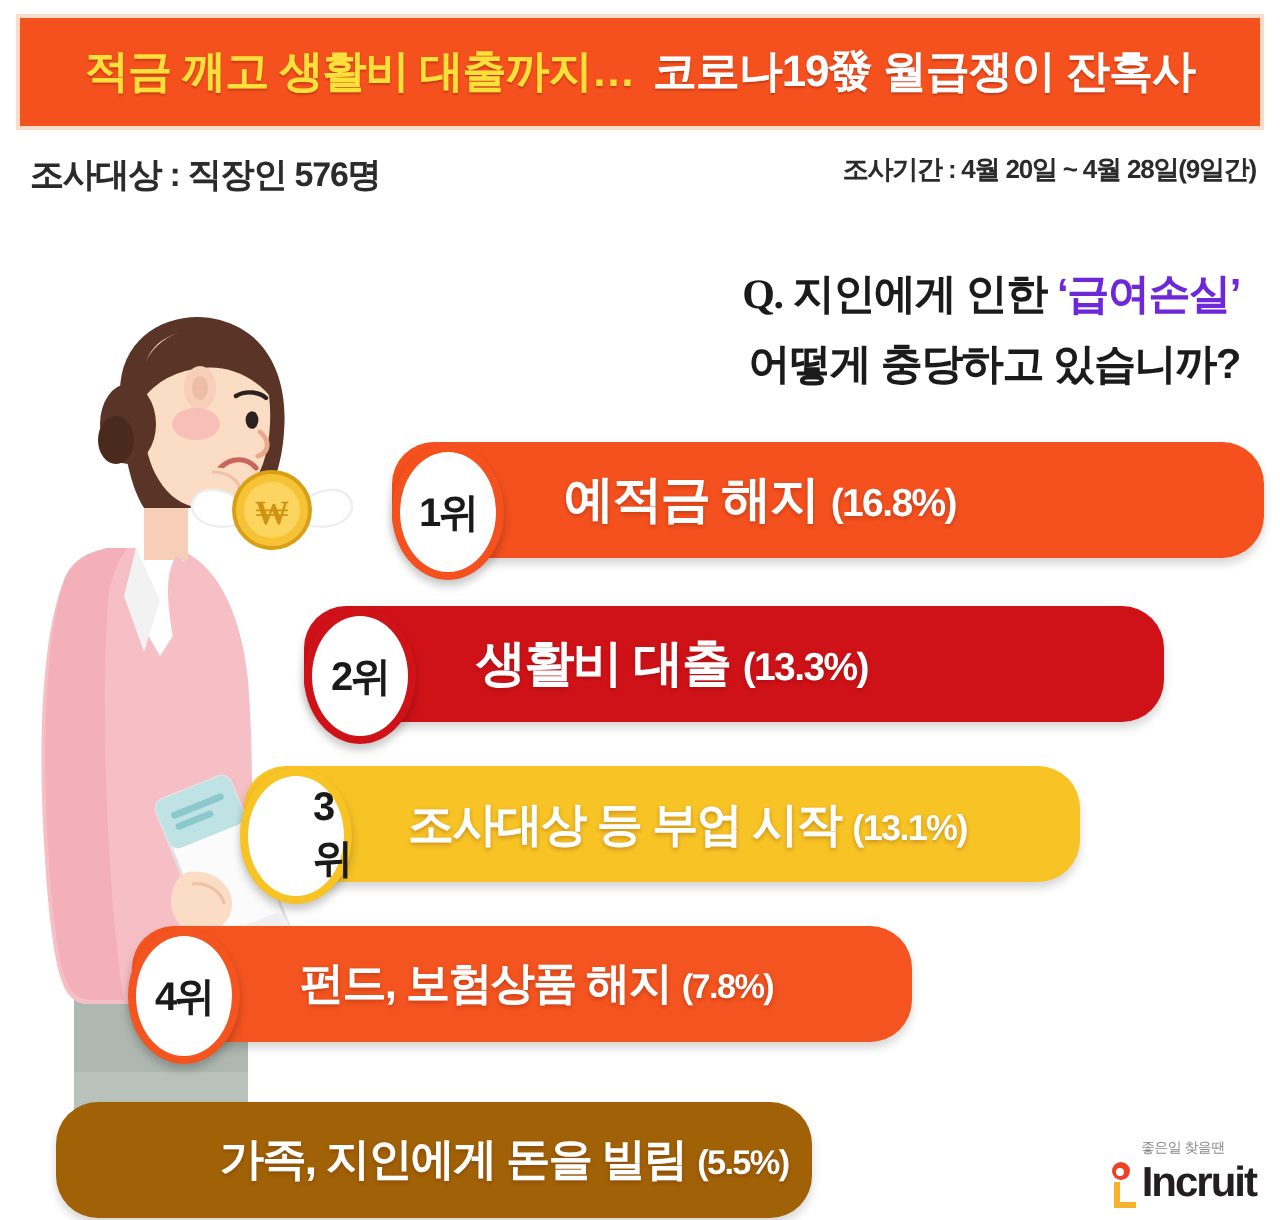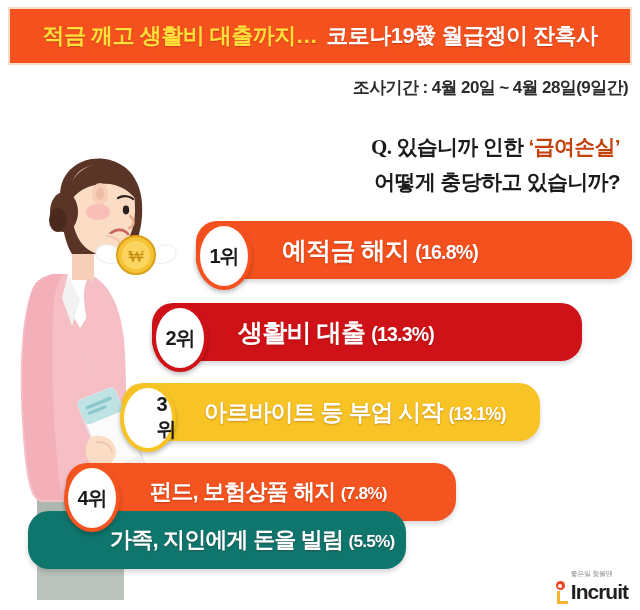--- a/index.html
+++ b/index.html
@@ -30,31 +30,31 @@
   
   .meta{
     position:absolute;left:0;top:76px;width:640px;height:26px;
   }
   .meta-left{
     position:absolute;left:15px;top:0;
     font-size:17px;color:#2b2b2b;font-weight:bold;letter-spacing:-0.6px;
   }
   .meta-right{
     position:absolute;right:12px;top:0;
-    font-size:17px;color:#2b2b2b;font-weight:bold;letter-spacing:-0.6px;
+    font-size:13px;color:#2b2b2b;font-weight:bold;letter-spacing:-0.6px;
   }
 
   
   .q-wrap{position:absolute;right:20px;top:134px;text-align:right;}
   .q-line1{
     font-size:21px;font-weight:bold;color:#1b1b1b;letter-spacing:-0.7px;
     line-height:1.25;white-space:nowrap;
   }
   .q-mark{font-family:"Liberation Serif",serif;font-weight:bold;}
-  .q-hl{color:#c2410c;}
+  .q-hl{color:#6d28d9;}
   .q-line2{
     margin-top:9px;
     font-size:21px;font-weight:bold;color:#1b1b1b;letter-spacing:-0.7px;
     line-height:1.25;white-space:nowrap;
   }
 
   
   .illus{position:absolute;left:2px;top:150px;width:210px;height:450px;}
   .illus svg{display:block;}
 
@@ -91,21 +91,21 @@
   #badge2{left:152px;top:304px;border:4px solid #cf1218;}
   
   #bar3{left:122px;top:383px;width:418px;background:#f7c325;}
   #bar3 .bar-label{font-size:23px;margin-left:82px;}
   #badge3{left:120px;top:384px;border:4px solid #f7c325;padding-left:36px;}
   
   #bar4{left:66px;top:463px;width:390px;background:#f4541f;}
   #bar4 .bar-label{font-size:22px;margin-left:84px;}
   #badge4{left:64px;top:464px;border:4px solid #f4541f;}
   
-  #bar5{left:28px;top:511px;width:378px;background:#0f766e;}
+  #bar5{left:28px;top:551px;width:378px;background:#a16207;}
   #bar5 .bar-label{font-size:22px;margin-left:82px;}
   #badge5{left:26px;top:544px;border:4px solid #c2121c;}
 
   
   .logo{position:absolute;right:12px;bottom:8px;text-align:center;}
   .logo-tag{
     font-size:7px;color:#8a8a8a;letter-spacing:-0.3px;
     margin-bottom:1px;white-space:nowrap;
   }
   .logo-row{display:flex;align-items:center;}
@@ -132,25 +132,26 @@
 
 <div id="page">
 
   <div class="banner">
     <div class="banner-txt">
       <span class="banner-a">적금 깨고 생활비 대출까지…</span><span class="banner-b">코로나19發 월급쟁이 잔혹사</span>
     </div>
   </div>
 
   <div class="meta">
+    <div class="meta-left">조사대상 : 직장인 576명</div>
     <div class="meta-right">조사기간 : 4월 20일 ~ 4월 28일(9일간)</div>
   </div>
 
   <div class="q-wrap">
-    <div class="q-line1"><span class="q-mark">Q.</span><span> 있습니까 인한 </span><span class="q-hl">‘급여손실’</span></div>
+    <div class="q-line1"><span class="q-mark">Q.</span><span> 지인에게 인한 </span><span class="q-hl">‘급여손실’</span></div>
     <div class="q-line2">어떻게 충당하고 있습니까?</div>
   </div>
 
   <div class="illus">
     <svg width="210" height="450" viewBox="0 0 210 450" xmlns="http://www.w3.org/2000/svg">
 
       <path d="M35 330 L35 450 L122 450 L122 330 Z" fill="#b9c2bb"></path>
       <path d="M35 330 L35 386 L122 386 L122 330 Z" fill="#aeb8b1"></path>
 
       <path d="M30 140 C18 170 16 230 22 300 C26 340 30 350 40 352
@@ -229,21 +230,21 @@
   </div>
   <div class="badge" id="badge1">1위</div>
 
   <div class="bar" id="bar2">
     <span class="bar-label"><span>생활비 대출</span>
       <span class="bar-pct">(13.3%)</span></span>
   </div>
   <div class="badge" id="badge2">2위</div>
 
   <div class="bar" id="bar3">
-    <span class="bar-label"><span>아르바이트 등 부업 시작</span>
+    <span class="bar-label"><span>조사대상 등 부업 시작</span>
       <span class="bar-pct">(13.1%)</span></span>
   </div>
   <div class="badge" id="badge3">3위</div>
 
   <div class="bar" id="bar4">
     <span class="bar-label"><span>펀드, 보험상품 해지</span>
       <span class="bar-pct">(7.8%)</span></span>
   </div>
   <div class="badge" id="badge4">4위</div>
 

